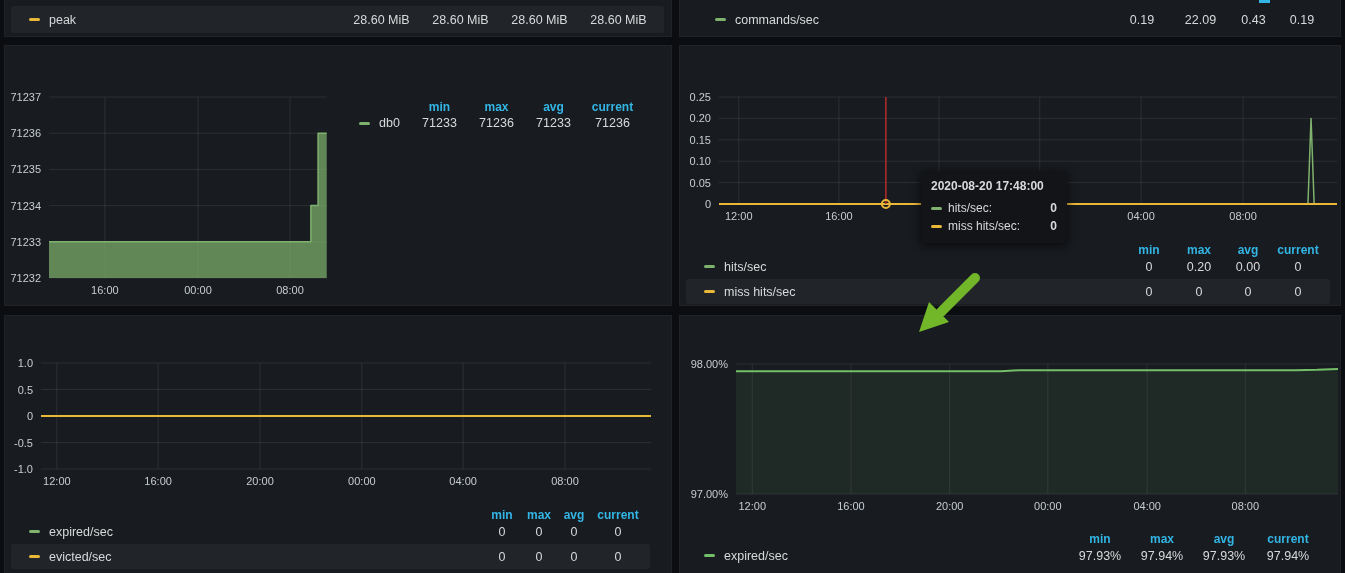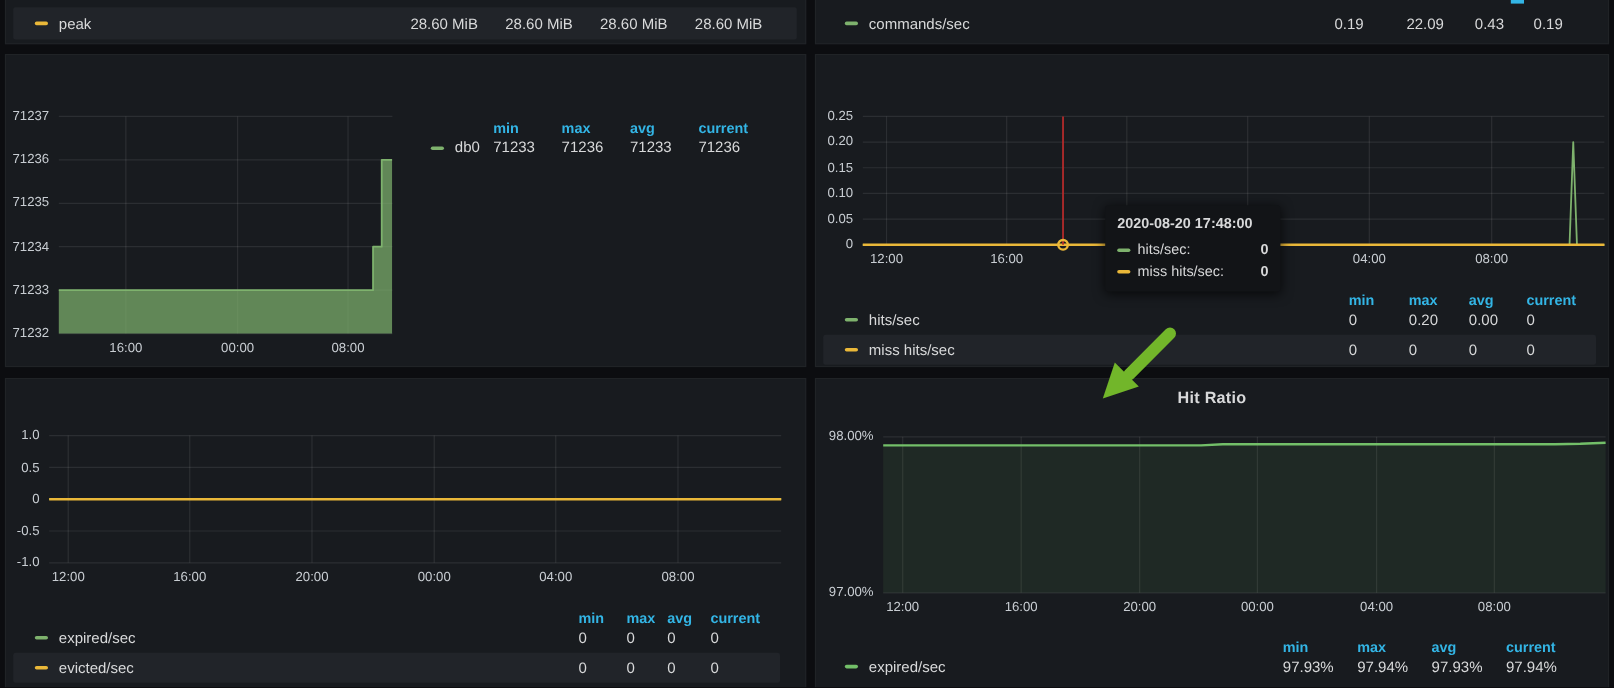--- a/index.html
+++ b/index.html
@@ -11,21 +11,21 @@
   .plot{position:absolute;}
   .axis-lab{position:absolute;font-size:11px;color:#c8cdd2;white-space:nowrap;}
   .ylab{left:-8px;transform:translate(-100%,-50%);}
   .xlab{transform:translate(-50%,0);}
   .lg{position:absolute;font-size:12.5px;color:#d8d9da;}
   .lg-row{display:flex;align-items:center;height:25px;padding-left:18px;padding-right:6px;border-radius:2px;}
   .lg-row.hl{background:#212429;}
   .lg-head .lg-cell{color:#33b5e5;font-weight:700;font-size:12px;margin-top:16px;}
   .lg-name{margin-left:9px;white-space:nowrap;}
   .lg-sp{flex:1;}
-  .lg-cell{text-align:left;white-space:nowrap;}
+  .lg-cell{text-align:center;white-space:nowrap;}
   .dash{display:inline-block;width:11px;height:3px;border-radius:2px;flex:0 0 auto;}
   .lg-right .lg-row{height:26px;padding-left:2px;}
   .lg-right .lg-row.lg-head{height:22px;}
   .strip{position:absolute;font-size:12.5px;}
   .chev{display:inline-block;width:6px;height:6px;border-right:1.6px solid #9aa0a6;
         border-bottom:1.6px solid #9aa0a6;transform:rotate(45deg);margin-left:9px;margin-bottom:3px;}
   #tooltip{position:absolute;left:241px;top:125px;width:126px;background:#121417;border-radius:3px;
            padding:8px 10px;box-shadow:0 2px 10px rgba(0,0,0,.7);z-index:5;font-size:12px;}
   #tooltip .tt-title{font-weight:700;margin-bottom:6px;white-space:nowrap;}
   #tooltip .tt-row{display:flex;align-items:center;height:18px;}
@@ -45,21 +45,21 @@
     <span class="dash" style="background: rgb(234, 184, 57);"></span>
     <span class="lg-name">peak</span>
     <span class="lg-sp"></span>
     <span class="lg-cell" style="width:79px">28.60 MiB</span>
     <span class="lg-cell" style="width:79px">28.60 MiB</span>
     <span class="lg-cell" style="width:79px">28.60 MiB</span>
     <span class="lg-cell" style="width:79px">28.60 MiB</span>
   </div>
 </div>
 <div class="panel" style="left:679px;top:-4px;width:662px;height:41px">
-  <div class="strip lg-row" style="left:6px;right:8px;top:9px;height:27px">
+  <div class="strip lg-row" style="left:17px;right:8px;top:9px;height:27px">
     <span class="dash" style="background: rgb(126, 178, 109);"></span>
     <span class="lg-name">commands/sec</span>
     <span class="lg-sp"></span>
     <span class="lg-cell" style="width:60px">0.19</span>
     <span class="lg-cell" style="width:57px">22.09</span>
     <span class="lg-cell" style="width:49px">0.43</span>
     <span class="lg-cell" style="width:48px">0.19</span>
   </div>
 </div>
 <div id="blue-frag"></div>
@@ -200,23 +200,20 @@
       <span class="lg-sp"></span>
       <span class="lg-cell" style="width:40px">0</span>
       <span class="lg-cell" style="width:34px">0</span>
       <span class="lg-cell" style="width:36px">0</span>
       <span class="lg-cell" style="width:52px">0</span>
     </div>
   </div>
 </div>
 
 <div class="panel" style="left:679px;top:315px;width:662px;height:266px">
-  <div class="panel-title" style="top:8px">
-    <span>Hit Ratio</span>
-  </div>
   <div class="plot" style="left:56px;top:48px;width:602px;height:130px"><svg width="602" height="130" style="overflow: visible;">
           <line x1="16.254" y1="0" x2="16.254" y2="130" stroke="rgba(255,255,255,0.085)" stroke-width="1"></line>
           <line x1="114.982" y1="0" x2="114.982" y2="130" stroke="rgba(255,255,255,0.085)" stroke-width="1"></line>
           <line x1="213.70999999999998" y1="0" x2="213.70999999999998" y2="130" stroke="rgba(255,255,255,0.085)" stroke-width="1"></line>
           <line x1="311.836" y1="0" x2="311.836" y2="130" stroke="rgba(255,255,255,0.085)" stroke-width="1"></line>
           <line x1="411.16600000000005" y1="0" x2="411.16600000000005" y2="130" stroke="rgba(255,255,255,0.085)" stroke-width="1"></line>
           <line x1="509.292" y1="0" x2="509.292" y2="130" stroke="rgba(255,255,255,0.085)" stroke-width="1"></line>
           <line x1="0" y1="0" x2="602" y2="0" stroke="rgba(255,255,255,0.085)" stroke-width="1"></line>
           <line x1="0" y1="130" x2="602" y2="130" stroke="rgba(255,255,255,0.085)" stroke-width="1"></line>
           <path d="M0,130 L0,7.150000000000887 L264.88,7.150000000000887 L282.94,6.2400000000002365 L559.86,6.2400000000002365 L580.93,5.850000000000222 L602,4.939999999999571 L602,130 Z" fill="rgba(115,191,105,0.09)" stroke="none"></path>

